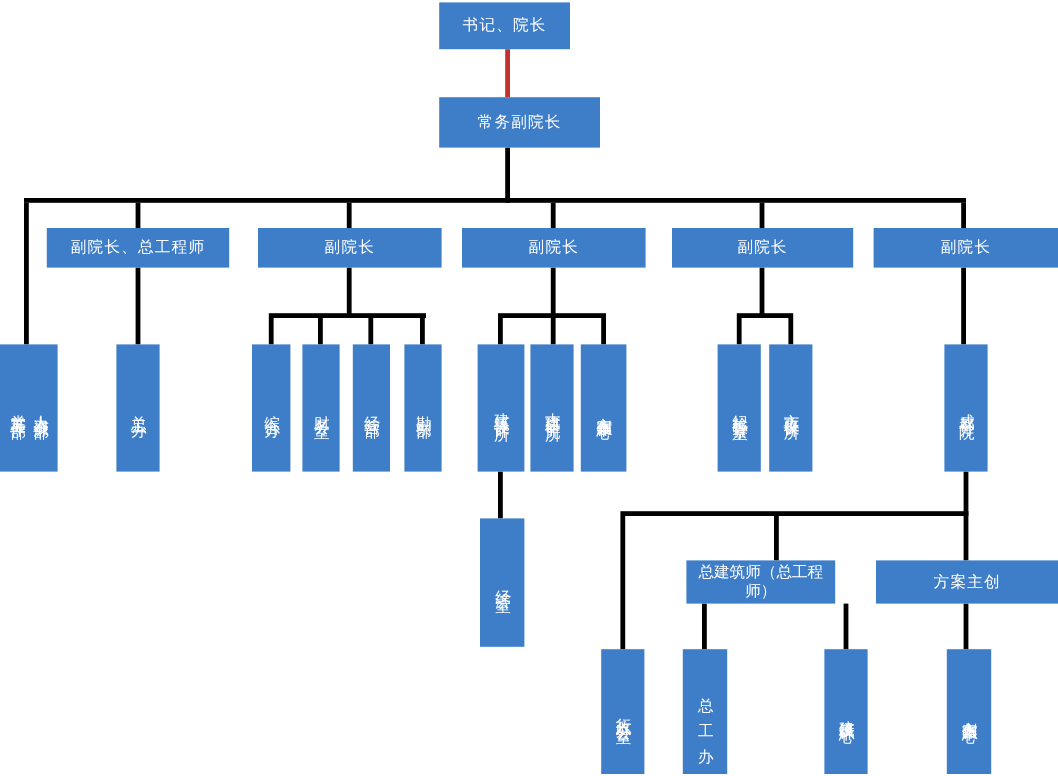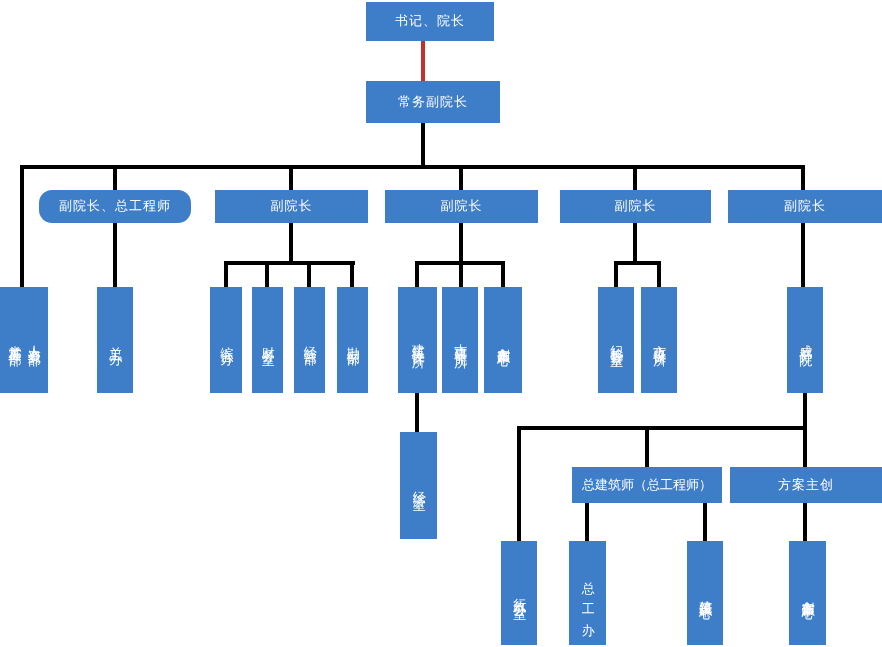--- a/index.html
+++ b/index.html
@@ -66,24 +66,24 @@
   <div class="ln" style="left:801px;top:223px;width:4px;height:64px;"></div>
 
   <div class="ln" style="left:803px;top:393px;width:4px;height:74px;"></div>
   <div class="ln" style="left:517px;top:426px;width:290px;height:4px;"></div>
   <div class="ln" style="left:517px;top:430px;width:4px;height:111px;"></div>
   <div class="ln" style="left:645px;top:430px;width:4px;height:37px;"></div>
   <div class="ln" style="left:585px;top:503px;width:4px;height:38px;"></div>
   <div class="ln" style="left:703px;top:503px;width:4px;height:38px;"></div>
   <div class="ln" style="left:803px;top:503px;width:4px;height:38px;"></div>
 
-  <div class="box" style="left:366px;top:2px;width:128px;height:39px;">书记、院长</div>
+  <div class="box" style="left:366px;top:2px;width:109px;height:39px;">书记、院长</div>
   <div class="box" style="left:366px;top:81px;width:134px;height:42px;">常务副院长</div>
 
-  <div class="box" style="left:39px;top:190px;width:152px;height:33px;border-radius:13px;">副院长、总工程师</div>
+  <div class="box" style="left:39px;top:190px;width:152px;height:33px;">副院长、总工程师</div>
   <div class="box" style="left:215px;top:190px;width:153px;height:33px;">副院长</div>
   <div class="box" style="left:385px;top:190px;width:153px;height:33px;">副院长</div>
   <div class="box" style="left:560px;top:190px;width:151px;height:33px;">副院长</div>
   <div class="box" style="left:728px;top:190px;width:154px;height:33px;">副院长</div>
 
   <div class="box v-pair" style="left:0px;top:287px;width:48px;height:106px;">
     <span>党群工作部</span>
     <span>人力资源部</span>
   </div>
   <div class="box v-box" style="left:97px;top:287px;width:36px;height:106px;">总工办</div>
@@ -92,21 +92,21 @@
   <div class="box v-box" style="left:294px;top:287px;width:31px;height:106px;">经营部</div>
   <div class="box v-box" style="left:337px;top:287px;width:31px;height:106px;">勘察部</div>
   <div class="box v-box" style="left:398px;top:287px;width:39px;height:106px;">建筑设计所</div>
   <div class="box v-box" style="left:442px;top:287px;width:36px;height:106px;">古建研究所</div>
   <div class="box v-box" style="left:484px;top:287px;width:38px;height:106px;letter-spacing:1px;">方案创作中心</div>
   <div class="box v-box" style="left:598px;top:287px;width:36px;height:106px;letter-spacing:2px;">纪检督察室</div>
   <div class="box v-box" style="left:641px;top:287px;width:36px;height:106px;letter-spacing:2px;">市政设计所</div>
   <div class="box v-box" style="left:787px;top:287px;width:36px;height:106px;">成都分院</div>
 
   <div class="box v-box" style="left:400px;top:432px;width:37px;height:107px;">经济室</div>
-  <div class="box" style="left:572px;top:467px;width:150px;height:36px;letter-spacing:0;">总建筑师（总工程师）</div>
+  <div class="box" style="left:572px;top:467px;width:124px;height:36px;letter-spacing:0;">总建筑师（总工程师）</div>
   <div class="box" style="left:730px;top:467px;width:152px;height:36px;">方案主创</div>
 
   <div class="box v-box" style="left:501px;top:541px;width:36px;height:104px;letter-spacing:2px;">行政办公室</div>
   <div class="box v-box" style="left:569px;top:541px;width:37px;height:104px;">总 工 办</div>
   <div class="box v-box" style="left:687px;top:541px;width:36px;height:104px;letter-spacing:1px;">建筑设计中心</div>
   <div class="box v-box" style="left:789px;top:541px;width:37px;height:104px;letter-spacing:1px;">方案创作中心</div>
 
 </div>
 
 </body></html>

